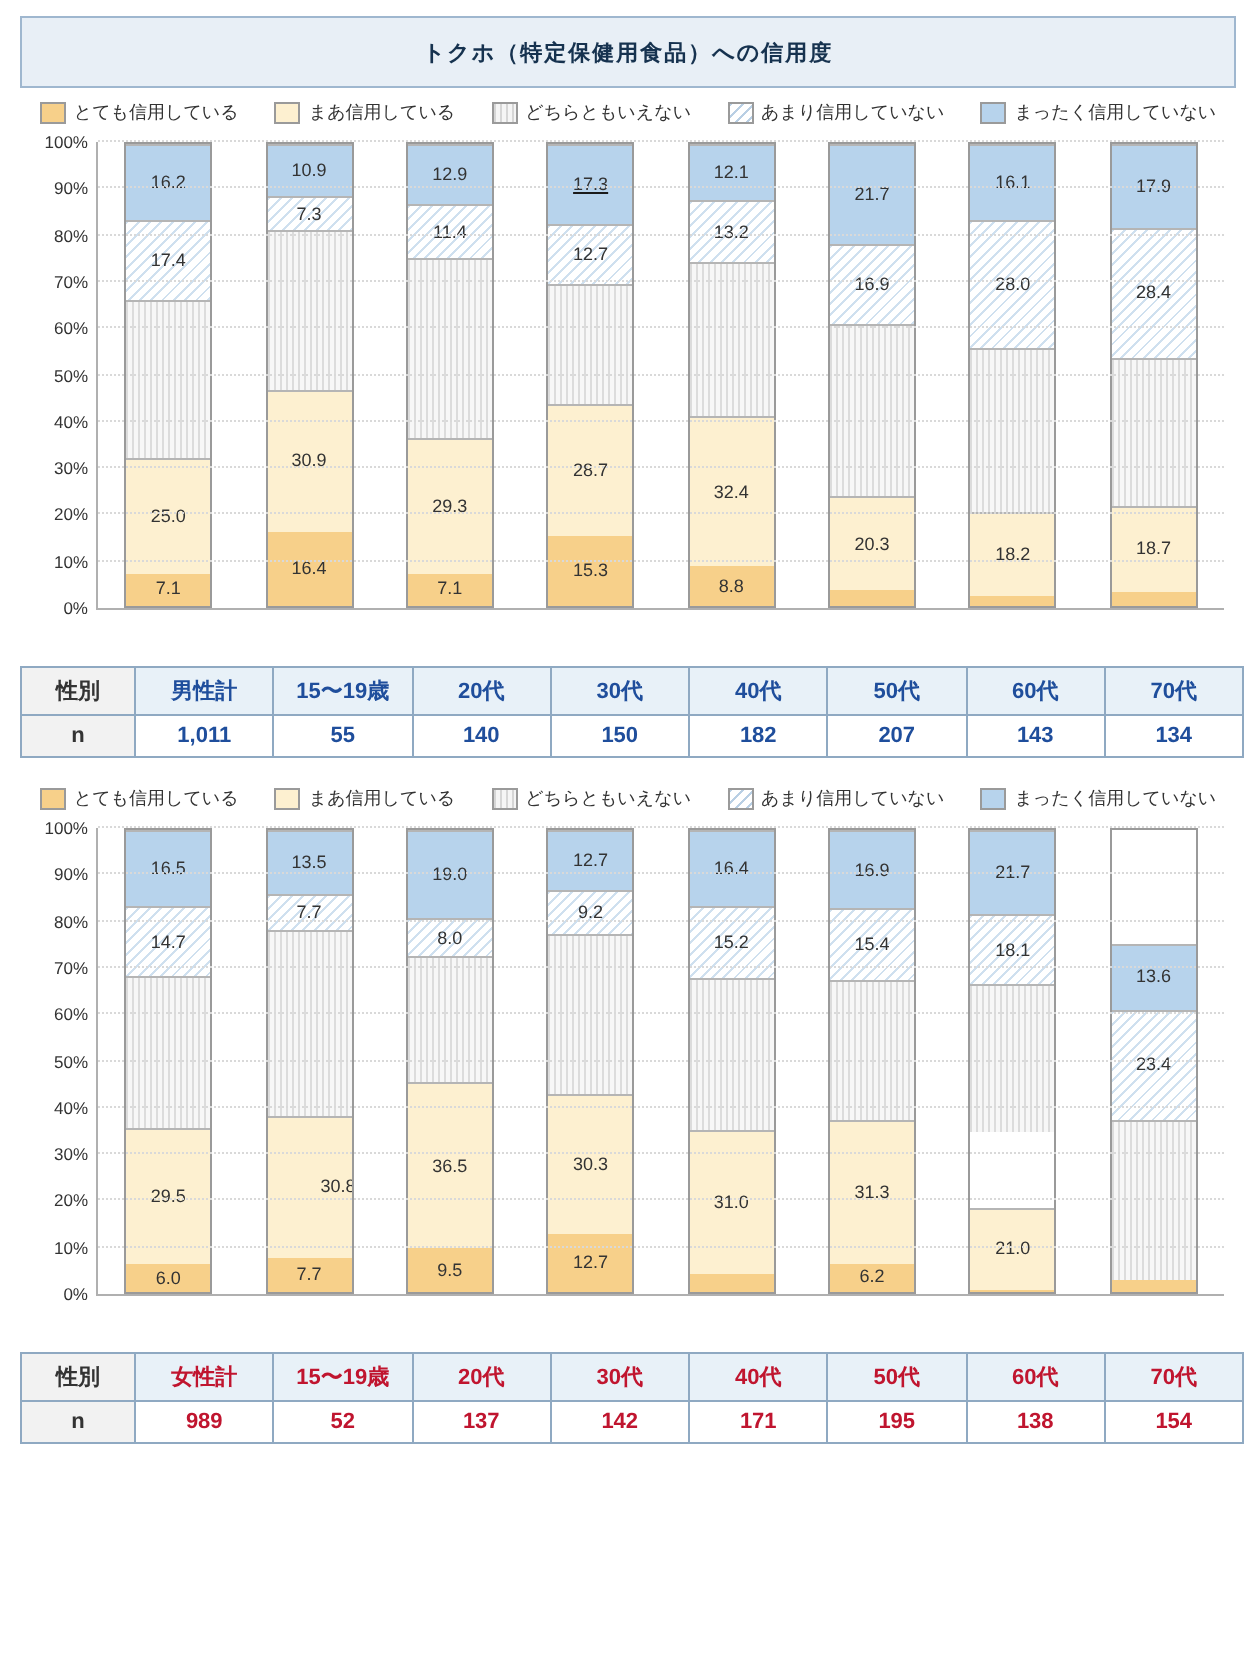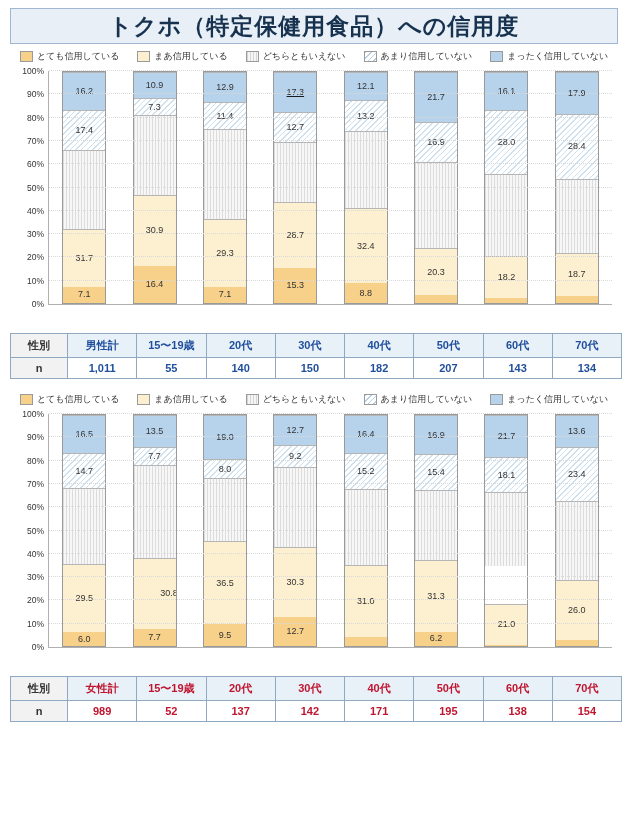--- a/index.html
+++ b/index.html
@@ -14,21 +14,21 @@
 
   
   .title-bar{
     margin:2px 2px 6px 2px;
     border:1px solid #9fb7cf;
     background:#e8eff6;
     height:34px;
     display:flex;align-items:center;justify-content:center;
   }
   .title-bar .t{
-    font-size:23px;font-weight:bold;color:#16324f;letter-spacing:1px;
+    font-size:11px;font-weight:bold;color:#16324f;letter-spacing:1px;
   }
 
   
   .legend{
     display:flex;justify-content:center;align-items:center;gap:18px;
     font-size:9px;color:#333;margin:4px 0 2px 0;
   }
   .legend .item{display:flex;align-items:center;gap:4px;}
   .sw{width:11px;height:9px;border:1px solid #9a9a9a;display:inline-block;}
   .sw.s0{background:#f7d08a;}
@@ -120,21 +120,21 @@
     <div class="chart-wrap">
       <div class="yaxis" id="yaxis-male"></div>
       <div class="plot">
         <div class="bars" id="bars-male">
             <div class="barcol">
               <div class="bar">
                 <div class="seg s0" style="height: 7.1%;">
                   <span>7.1</span>
                 </div>
                 <div class="seg s1 sep" style="height: 25%;">
-                  <span>31.7</span>
+                  <span>25.0</span>
                 </div>
                 <div class="seg s2 sep" style="height: 34.3%;"></div>
                 <div class="seg s3 sep" style="height: 17.4%;">
                   <span>17.4</span>
                 </div>
                 <div class="seg s4 sep" style="height: 16.2%;">
                   <span>16.2</span>
                 </div>
               </div>
             </div>
@@ -445,23 +445,20 @@
                   <span>18.1</span>
                 </div>
                 <div class="seg s4 sep" style="height: 21.7%;">
                   <span>21.7</span>
                 </div>
               </div>
             </div>
             <div class="barcol">
               <div class="bar">
                 <div class="seg s0" style="height: 2.6%;"></div>
-                <div class="seg s1 sep" style="height: 26%;">
-                  <span>26.0</span>
-                </div>
                 <div class="seg s2 sep" style="height: 34.4%;"></div>
                 <div class="seg s3 sep" style="height: 23.4%;">
                   <span>23.4</span>
                 </div>
                 <div class="seg s4 sep" style="height: 13.6%;">
                   <span>13.6</span>
                 </div>
               </div>
             </div>
           </div>

